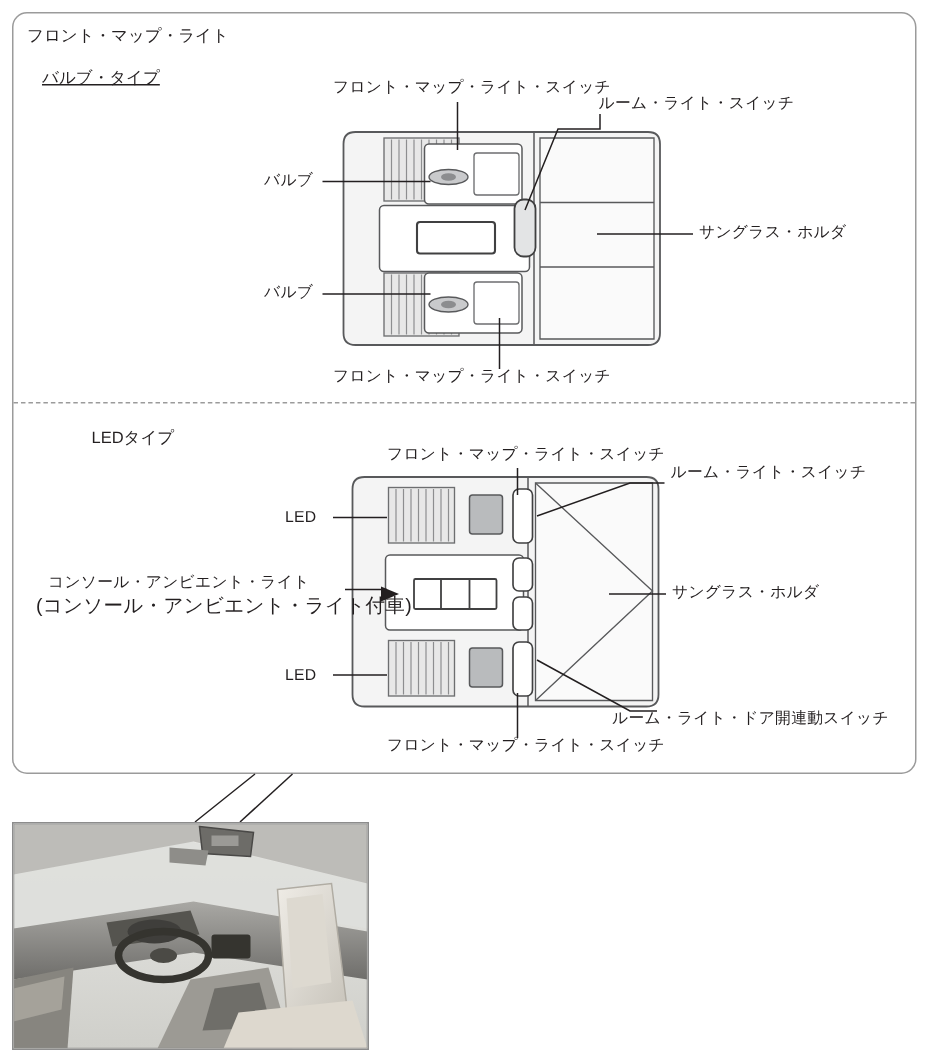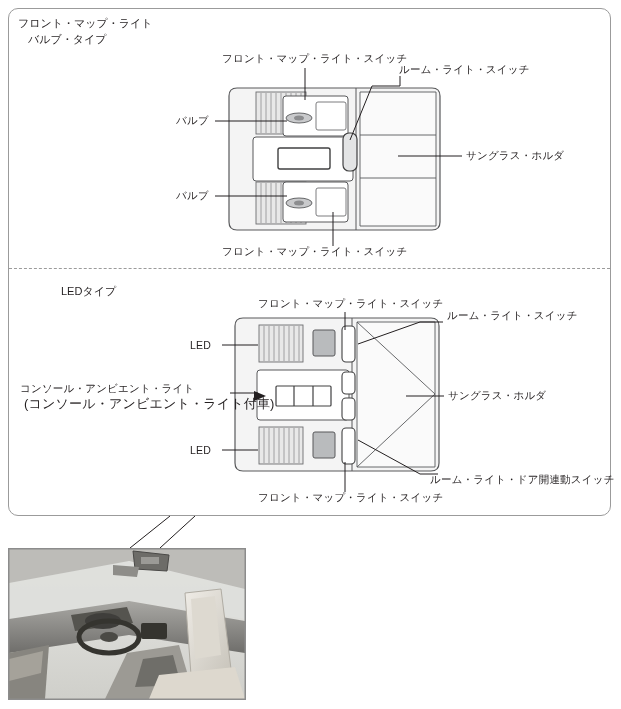--- a/index.html
+++ b/index.html
@@ -78,21 +78,21 @@
 </style>
 </head>
 <body>
 
 <div class="page">
 
   <div class="panel"></div>
   <div class="divider"></div>
 
   <div class="sec-title" style="left:18px; top:16px;">フロント・マップ・ライト</div>
-  <div class="sec-title" style="left:28px; top:32px;">バルブ・タイプ</div>
+  <div class="sec-title" style="left:28px; top:44px;text-decoration:underline;">バルブ・タイプ</div>
   <div class="sec-title" style="left:24px; top:284px;margin-left:37px;">LEDタイプ</div>
 
   <svg class="overlay" viewBox="0 0 621 709">
 
     <g>
 
       <path d="M237,88 L432,88 Q440,88 440,96 L440,222 Q440,230 432,230 L237,230 Q229,230 229,222 L229,96 Q229,88 237,88 Z" fill="#f4f4f4" stroke="#58595b" stroke-width="1.2"></path>
 
       <g>
         <rect x="256" y="92" width="50" height="42" fill="#e8e8e8" stroke="#6d6e70" stroke-width="0.9"></rect>
@@ -241,24 +241,24 @@
   <div class="lbl" style="left:399px; top:63px;">ルーム・ライト・スイッチ</div>
   <div class="lbl" style="left:176px; top:114px;">バルブ</div>
   <div class="lbl" style="left:176px; top:189px;">バルブ</div>
   <div class="lbl" style="left:466px; top:149px;">サングラス・ホルダ</div>
   <div class="lbl" style="left:222px; top:245px;">フロント・マップ・ライト・スイッチ</div>
 
   <div class="lbl" style="left:258px; top:297px;">フロント・マップ・ライト・スイッチ</div>
   <div class="lbl" style="left:447px; top:309px;">ルーム・ライト・スイッチ</div>
   <div class="lbl" style="left:190px; top:339px;">LED</div>
   <div class="lbl" style="left:190px; top:444px;">LED</div>
-  <div class="lbl" style="left:20px; top:382px;">コンソール・アンビエント・ライト</div>
+  <div class="lbl" style="left:32px; top:382px;">コンソール・アンビエント・ライト</div>
   <div class="lbl small" style="left:24px; top:397px;">(コンソール・アンビエント・ライト付車)</div>
   <div class="lbl" style="left:448px; top:389px;">サングラス・ホルダ</div>
-  <div class="lbl" style="left:430px; top:473px;">ルーム・ライト・ドア開連動スイッチ</div>
+  <div class="lbl" style="left:408px; top:473px;">ルーム・ライト・ドア開連動スイッチ</div>
   <div class="lbl" style="left:258px; top:491px;">フロント・マップ・ライト・スイッチ</div>
 
   <div class="photo">
     <svg viewBox="0 0 236 150" width="236" height="150">
       <defs>
         <linearGradient id="sky" x1="0" y1="0" x2="0" y2="1">
           <stop offset="0%" stop-color="#e9e9e6"></stop>
           <stop offset="100%" stop-color="#cfcfca"></stop>
         </linearGradient>
         <linearGradient id="dashg" x1="0" y1="0" x2="0" y2="1">

